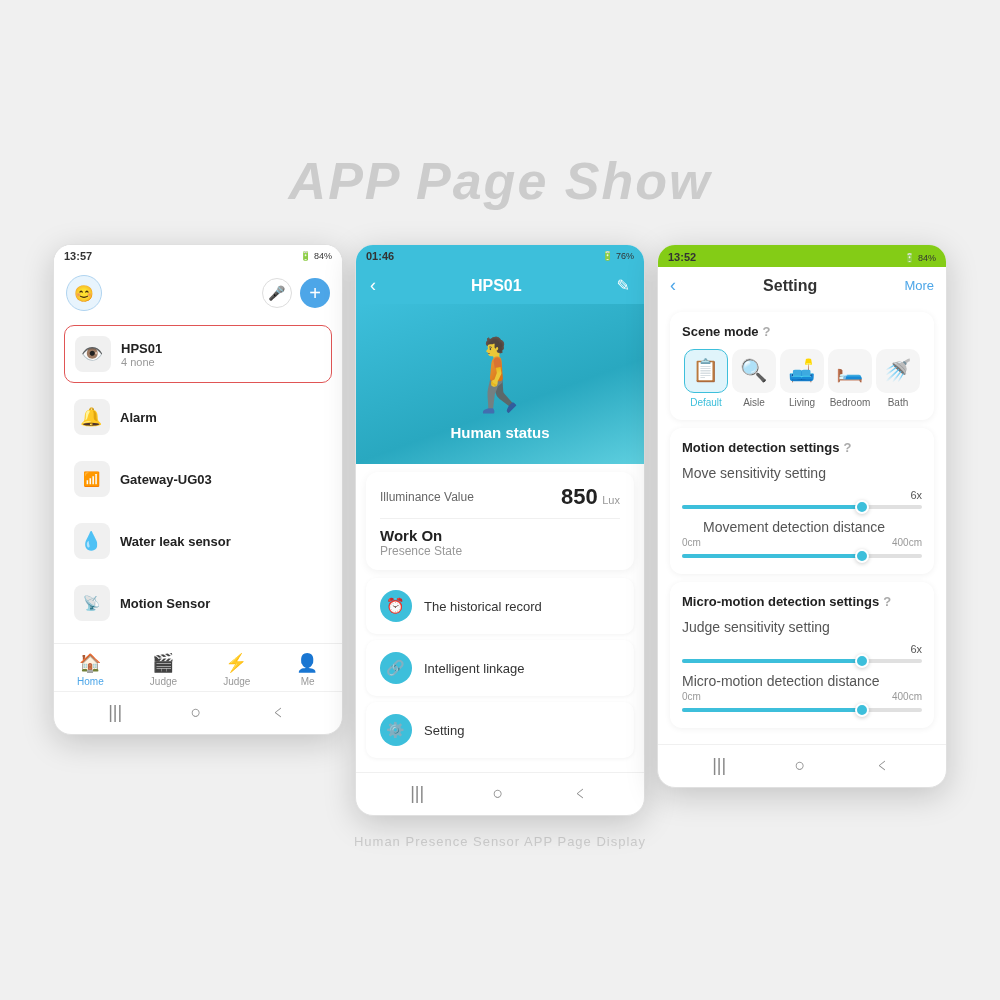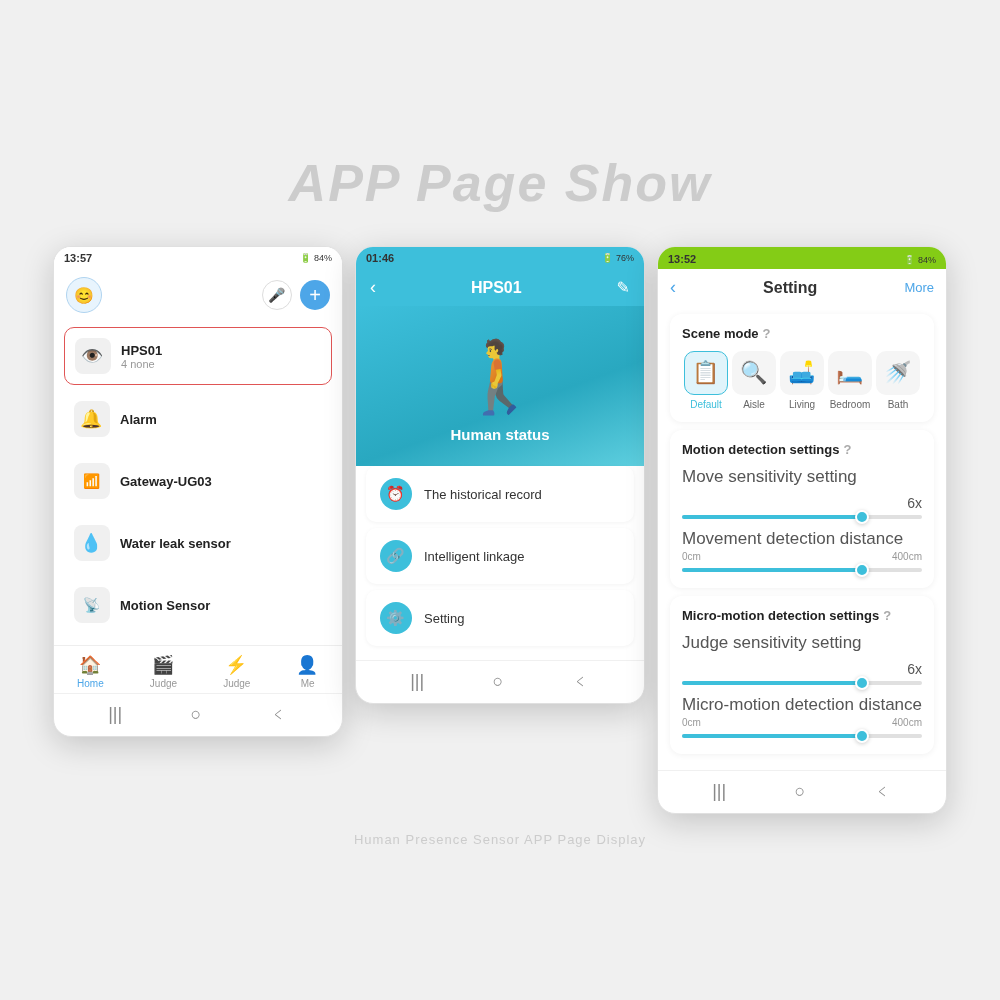--- a/index.html
+++ b/index.html
@@ -195,39 +195,39 @@
       display: flex; align-items: center; justify-content: center;
       font-size: 22px;
     }
     .scene-icon-box.active { background: #e0f4fb; border: 1.5px solid #3dbfdb; }
     .scene-name { font-size: 10px; color: #666; }
     .scene-name.active { color: #3dbfdb; }
     .slider-label-row {
       display: flex; justify-content: space-between; align-items: center;
       margin-bottom: 4px; margin-top: 8px;
     }
-    .slider-value { font-size: 14px; color: #555; text-align: center; }
+    .slider-value { font-size: 11px; color: #555; text-align: center; }
     .slider-track {
       width: 100%; height: 4px; background: #e0e0e0; border-radius: 2px;
       position: relative; margin-bottom: 4px;
     }
     .slider-fill {
       height: 4px; background: #3dbfdb; border-radius: 2px;
     }
     .slider-thumb {
       width: 14px; height: 14px; border-radius: 50%;
       background: #3dbfdb; border: 2px solid #fff;
       box-shadow: 0 1px 4px rgba(0,0,0,0.2);
       position: absolute; top: -5px;
     }
     .slider-range-row {
       display: flex; justify-content: space-between;
       font-size: 10px; color: #999; margin-bottom: 6px;
     }
-    .sub-label { font-size: 17px; color: #555; margin-bottom: 2px; }
+    .sub-label { font-size: 14px; color: #555; margin-bottom: 2px; }
     .help-icon { color: #aaa; font-size: 13px; }
     .footer-text {
       font-size: 13px; color: #ccc; text-align: center;
       margin-top: 18px; letter-spacing: 1px;
     }
   </style>
 </head>
 <body>
 
 <div class="page-title">APP Page Show</div>
@@ -314,20 +314,33 @@
       </div>
     </div>
     <div class="phone2-header">
       <span class="back-arrow" style="color:#fff;">‹</span>
       <span class="phone2-title">HPS01</span>
       <span style="color:#fff; font-size:16px;">✎</span>
     </div>
     <div class="phone2-hero">
       <div class="human-figure">🚶</div>
       <div class="human-status-label">Human status</div>
+    </div>
+    <div class="info-card">
+      <div class="illuminance-row">
+        <span class="illuminance-label">Illuminance Value</span>
+        <span>
+          <span class="illuminance-value">850</span>
+          <span class="illuminance-unit">Lux</span>
+        </span>
+      </div>
+      <div class="presence-row">
+        <div class="work-on">Work On</div>
+        <div class="presence-state">Presence State</div>
+      </div>
     </div>
     <div class="menu-list">
       <div class="menu-item">
         <div class="menu-circle">⏰</div>
         <span class="menu-label">The historical record</span>
       </div>
       <div class="menu-item">
         <div class="menu-circle">🔗</div>
         <span class="menu-label">Intelligent linkage</span>
       </div>
@@ -393,21 +406,21 @@
         </div>
         <div class="sub-label">Move sensitivity setting</div>
         <div class="slider-label-row">
           <span></span>
           <span class="slider-value">6x</span>
         </div>
         <div class="slider-track">
           <div class="slider-fill" style="width:75%;"></div>
           <div class="slider-thumb" style="left:calc(75% - 7px);"></div>
         </div>
-        <div class="sub-label" style="margin-top:10px;">Movement detection distance</div>
+        <div class="sub-label" style="margin-top:10px;margin-left:21px;">Movement detection distance</div>
         <div class="slider-range-row">
           <span>0cm</span>
           <span>400cm</span>
         </div>
         <div class="slider-track">
           <div class="slider-fill" style="width:75%;"></div>
           <div class="slider-thumb" style="left:calc(75% - 7px);"></div>
         </div>
       </div>
 

